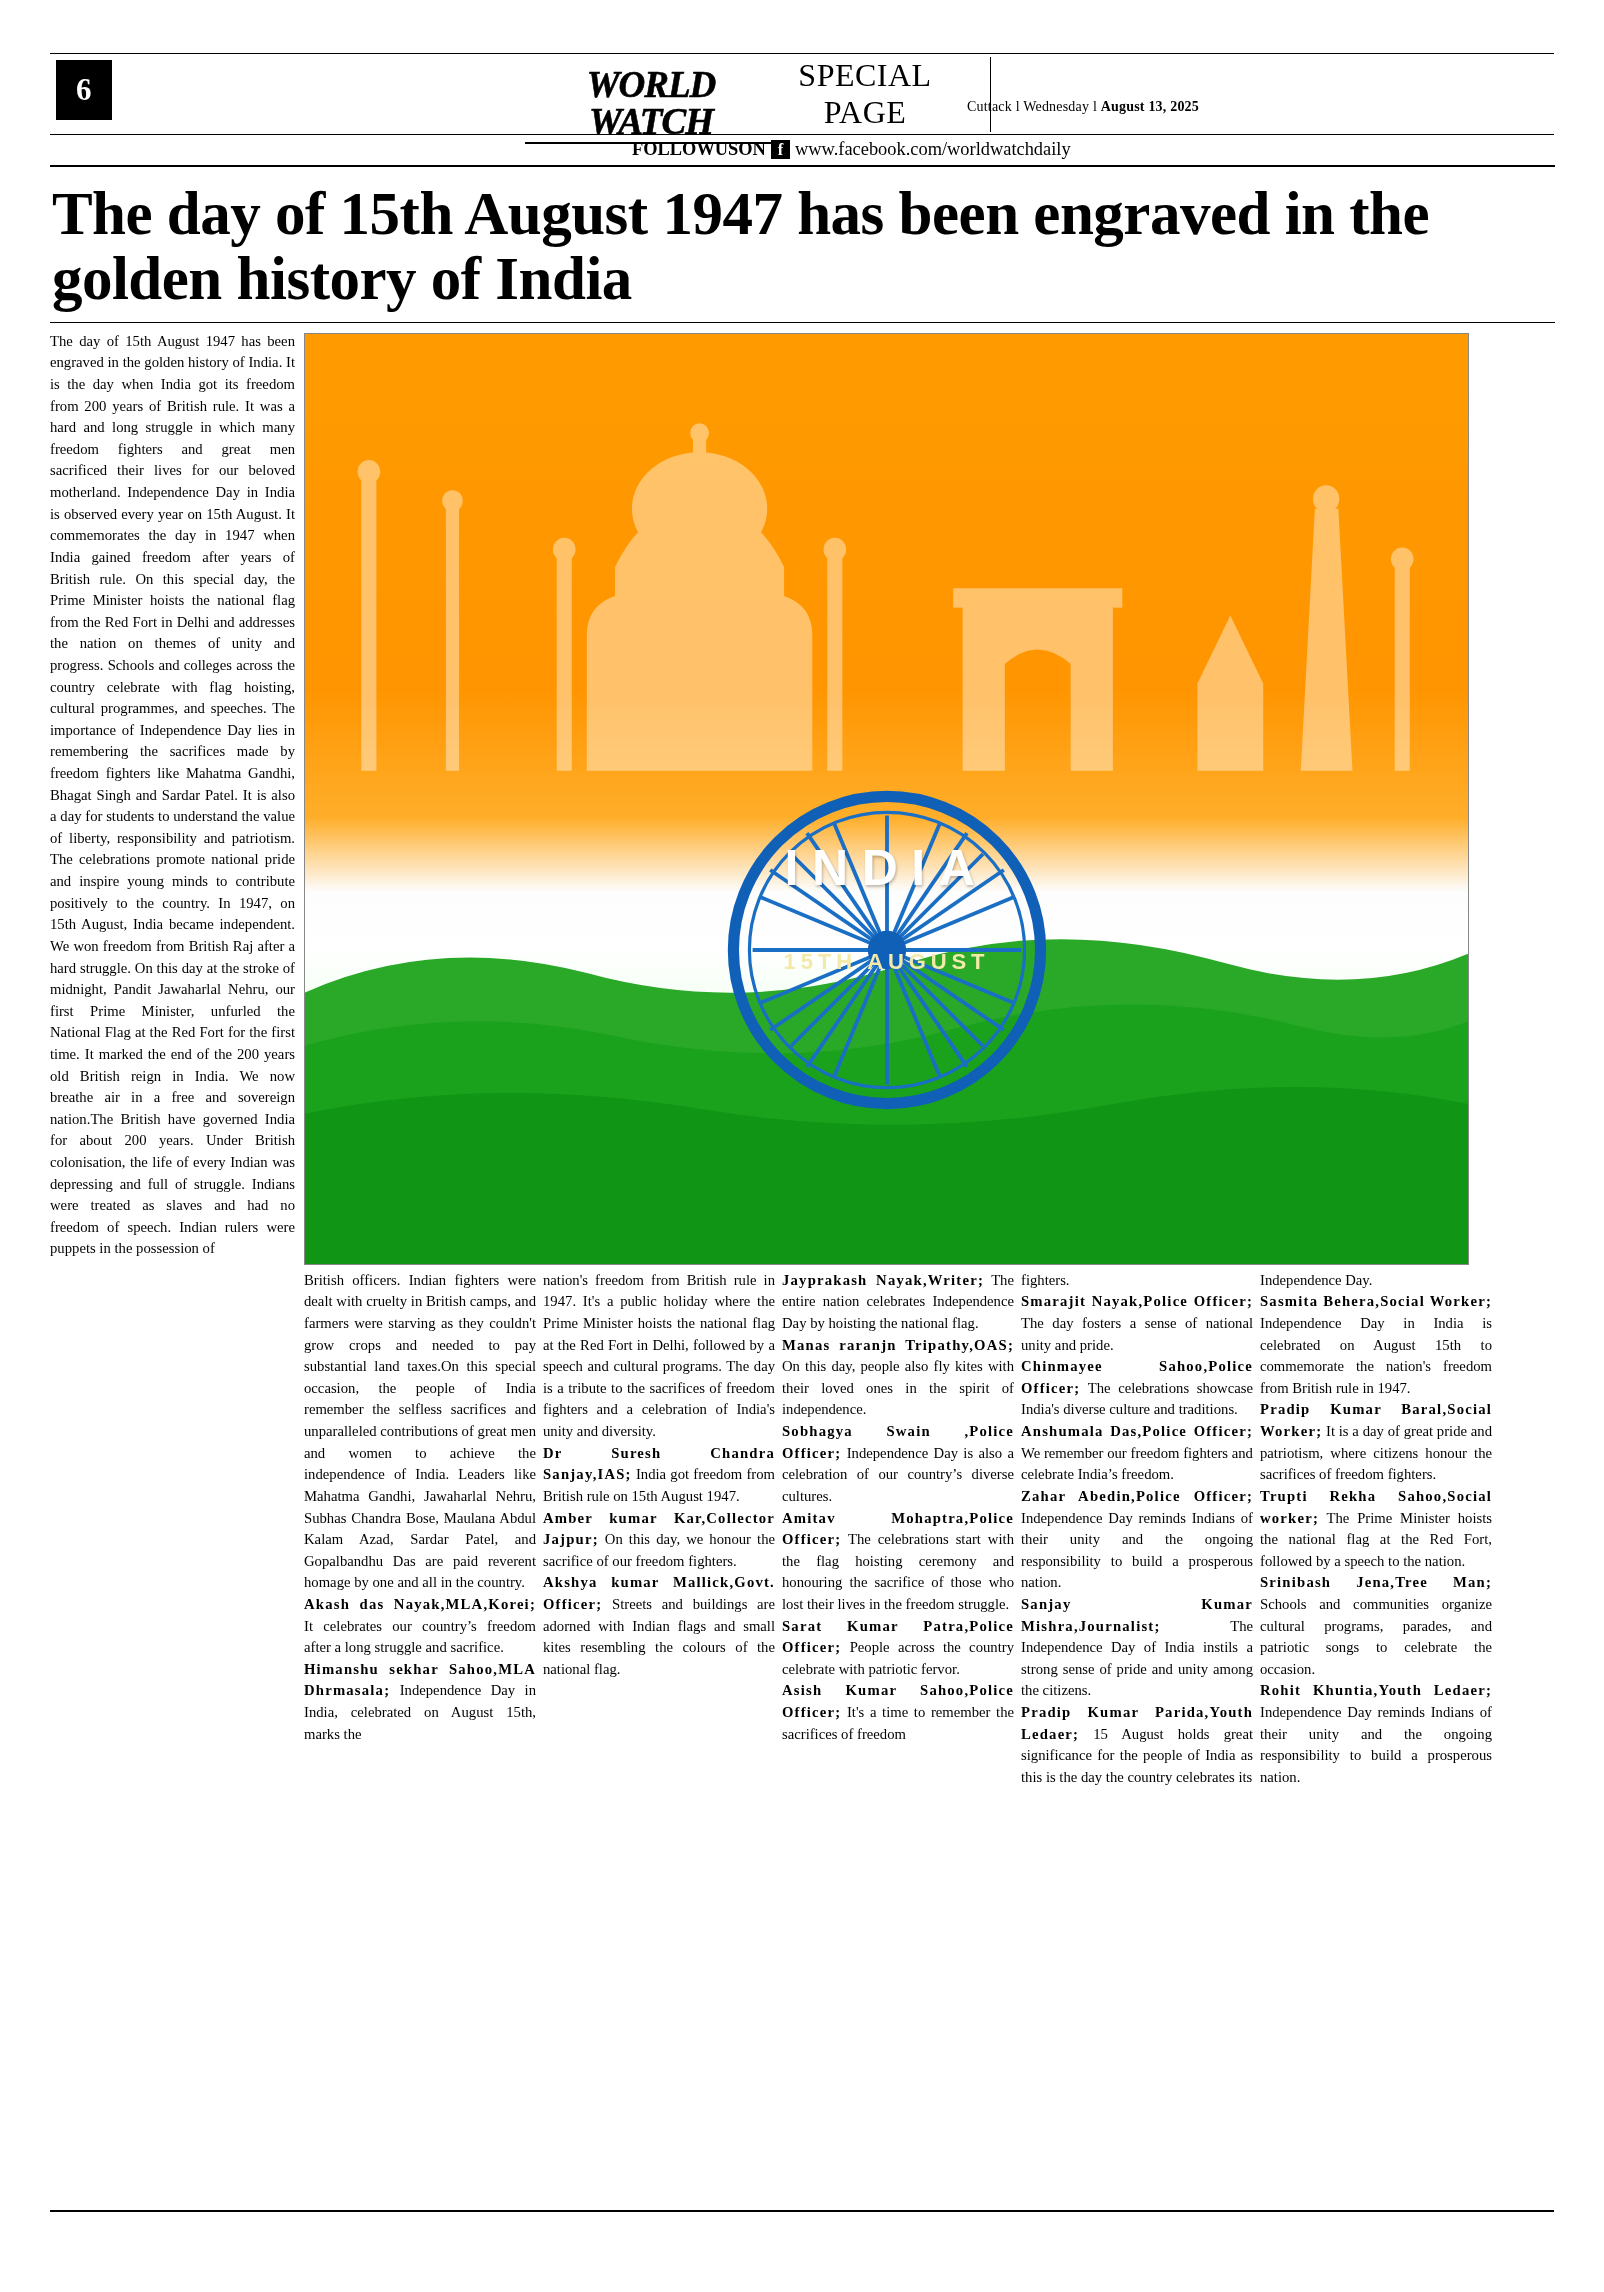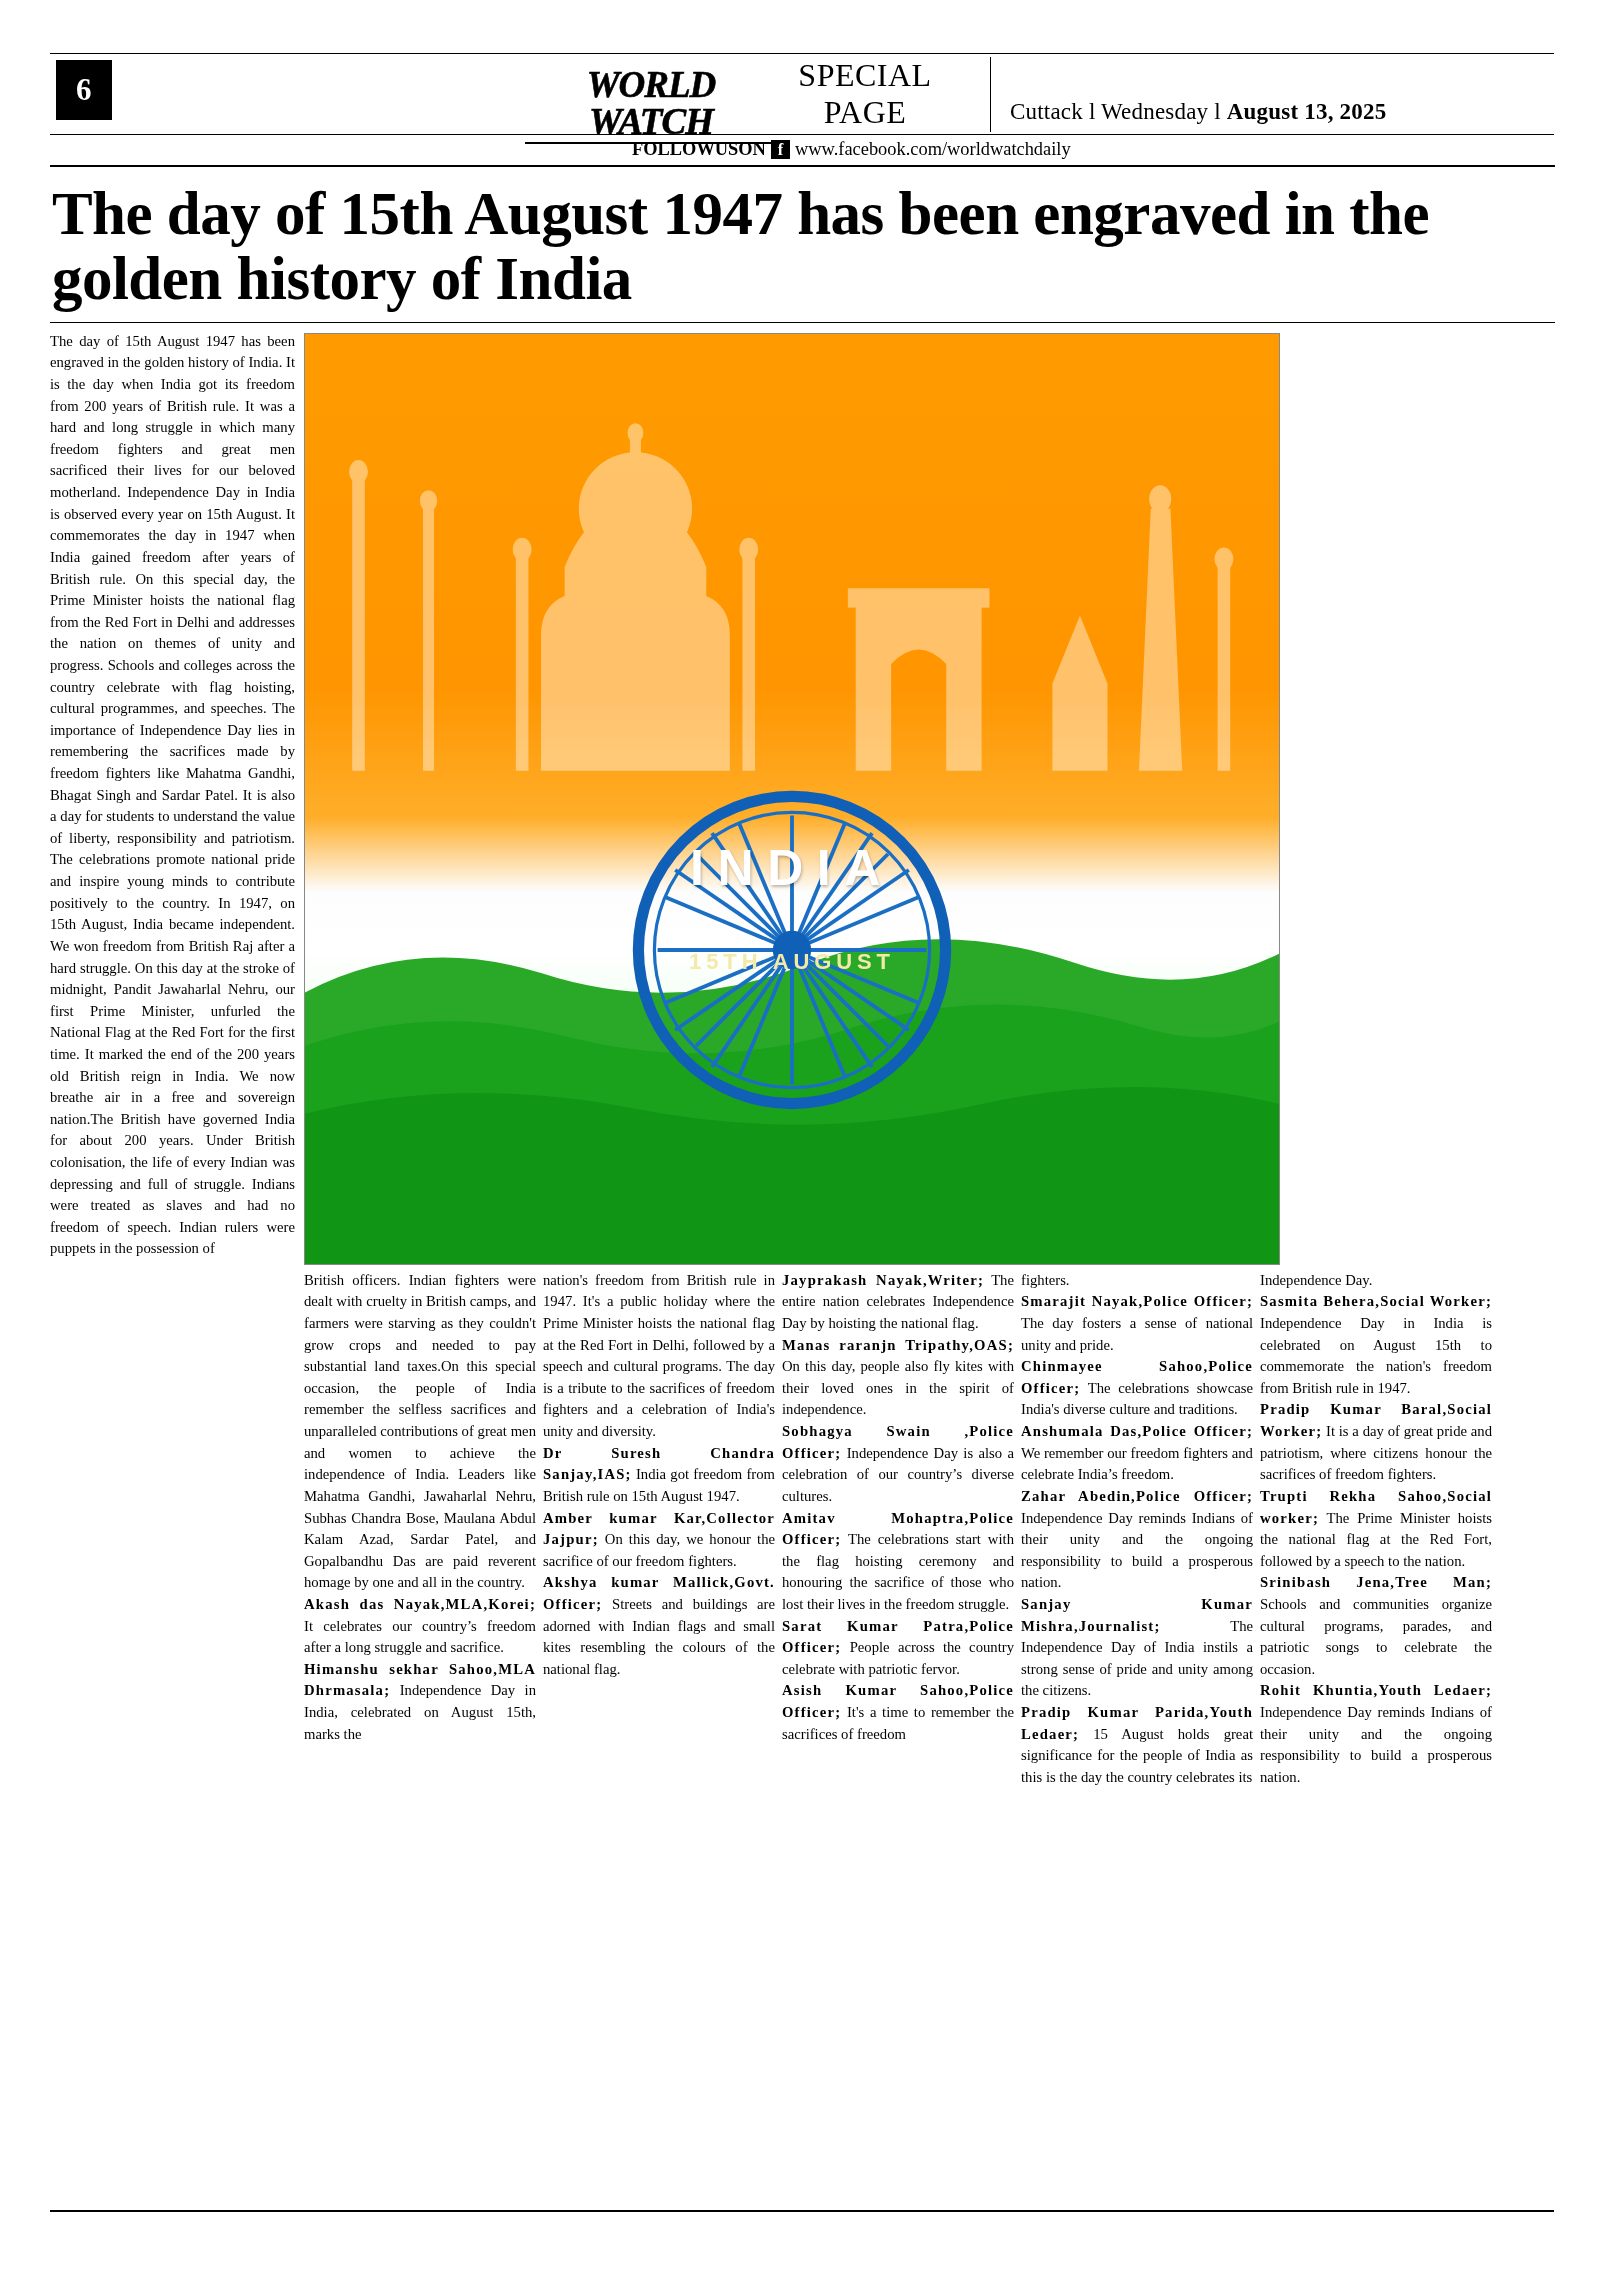--- a/index.html
+++ b/index.html
@@ -77,22 +77,22 @@
     padding-right: 18px;
   }
   .special-page div {
     font-size: 32px;
     font-weight: normal;
     line-height: 1.18;
     letter-spacing: 0.5px;
   }
   .dateline {
     position: absolute;
-    left: 960px; top: 60px;
-    font-size: 23px;
+    left: 917px; top: 60px;
+    font-size: 14px;
     letter-spacing: 0.2px;
   }
   .dateline .bold { font-weight: bold; }
   .follow {
     position: absolute;
     left: 582px; top: 100px;
     font-size: 18.4px;
     font-weight: bold;
     display: flex;
     align-items: center;
@@ -142,21 +142,21 @@
   }
   .col p { margin: 0; }
   .lead-col {
     position: absolute;
     left: 0; top: 0;
     width: 245px;
   }
   .art {
     position: absolute;
     left: 254px; top: 1.9px;
-    width: 976px;
+    width: 1165px;
     height: 932px;
     border: 1px solid #888;
     overflow: hidden;
   }
   .lower-cols {
     position: absolute;
     left: 254px;
     top: 939px;
     width: 1201px;
     display: flex;

